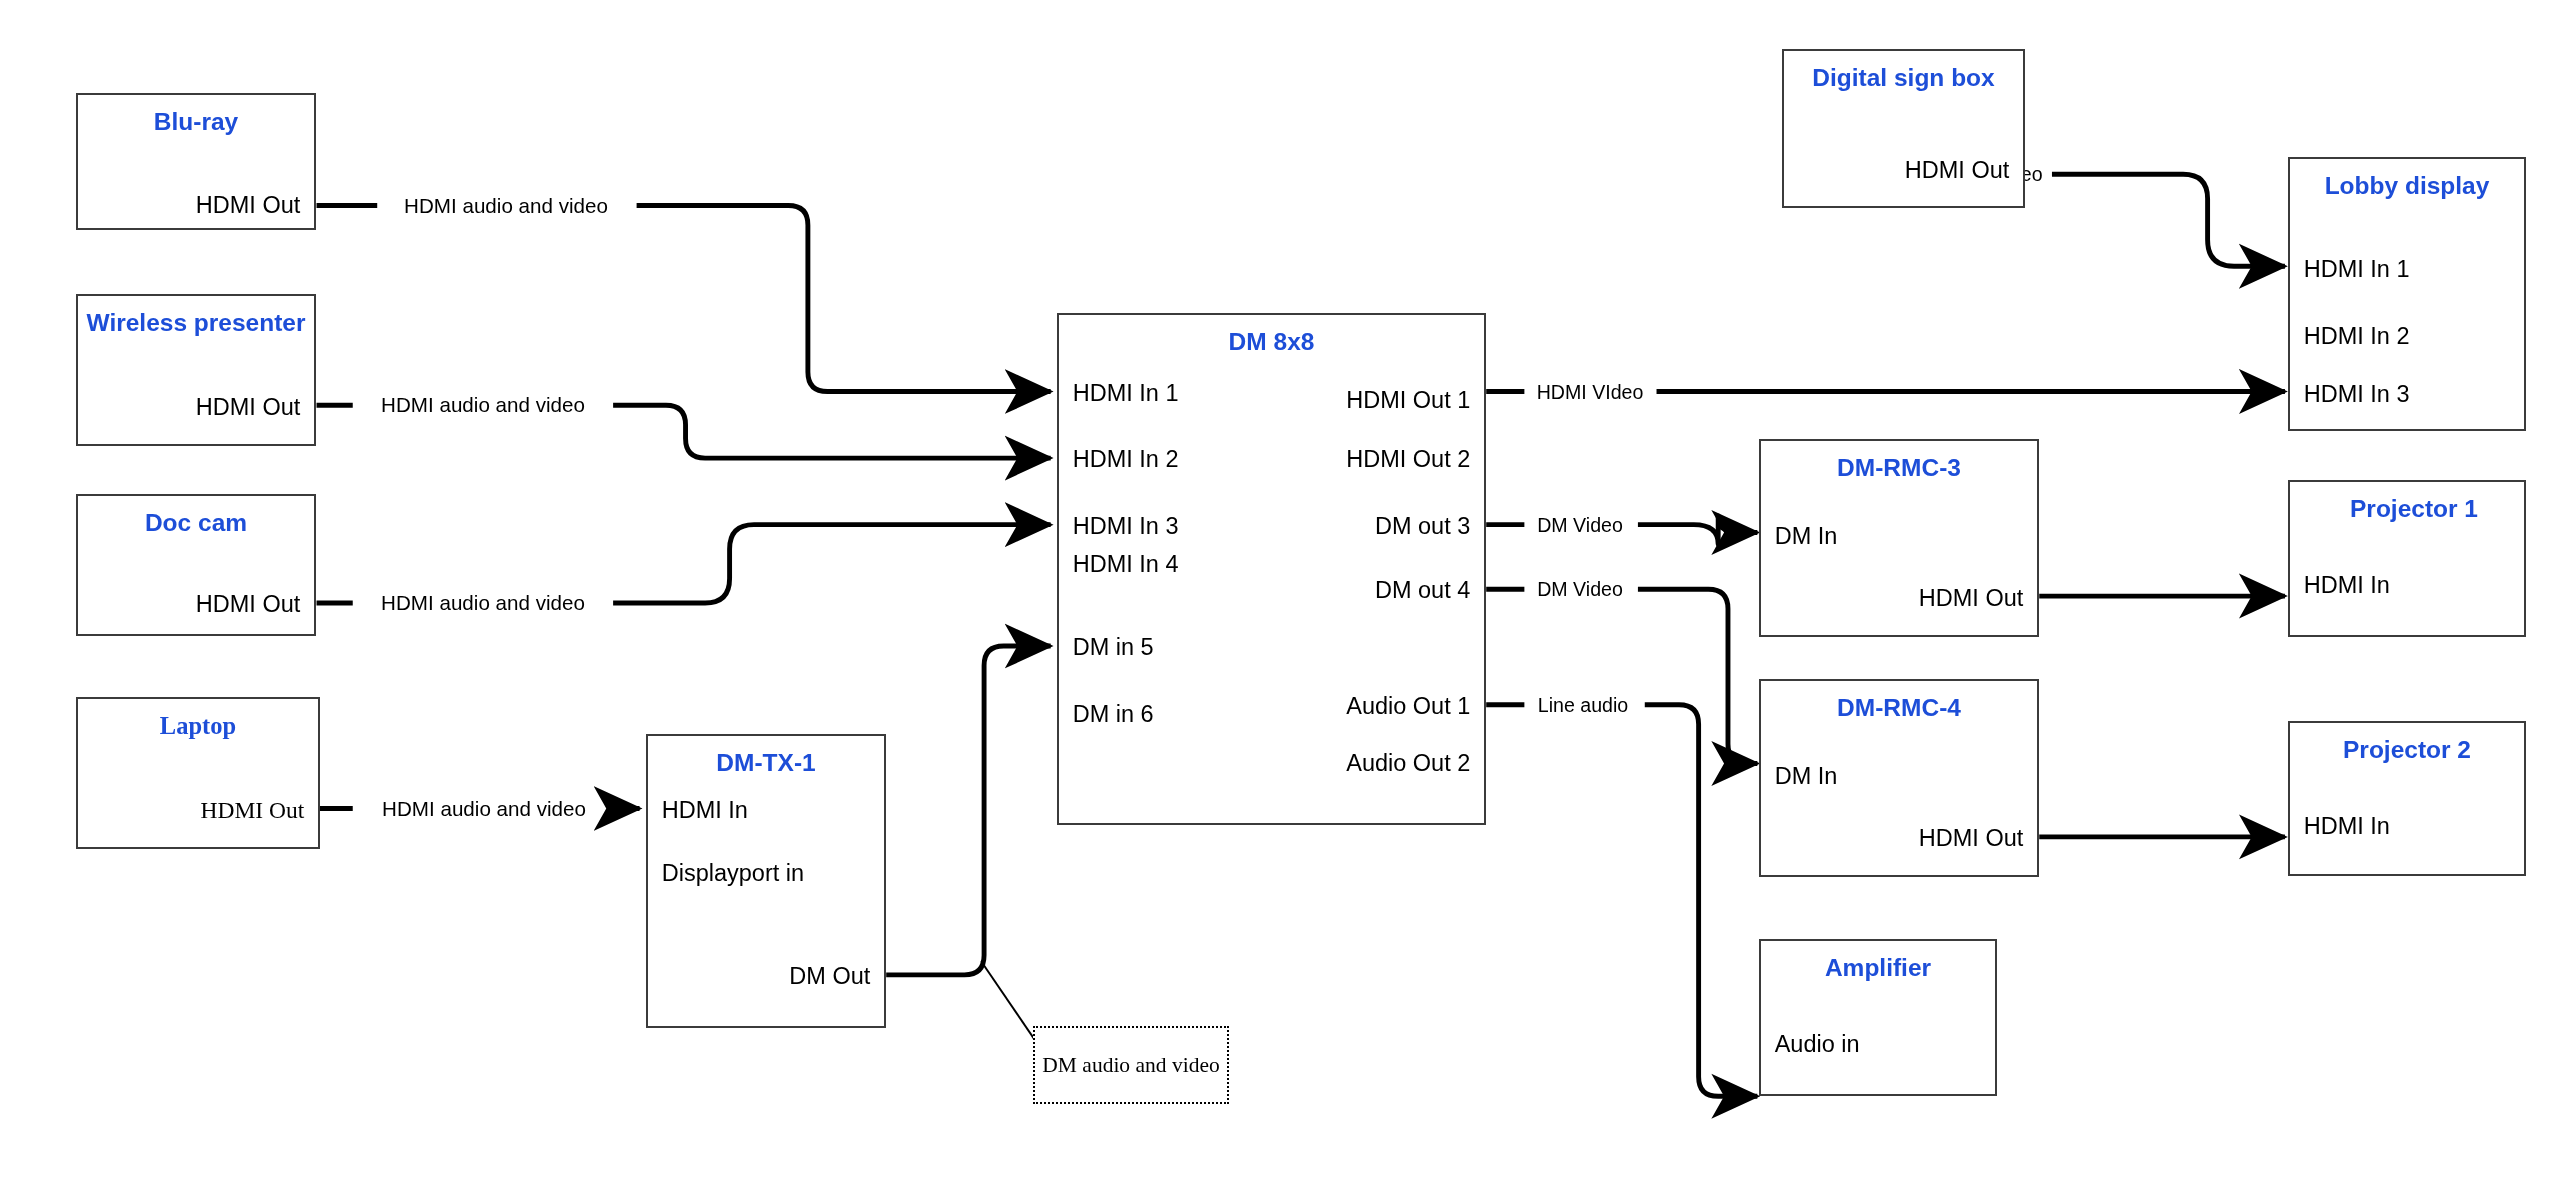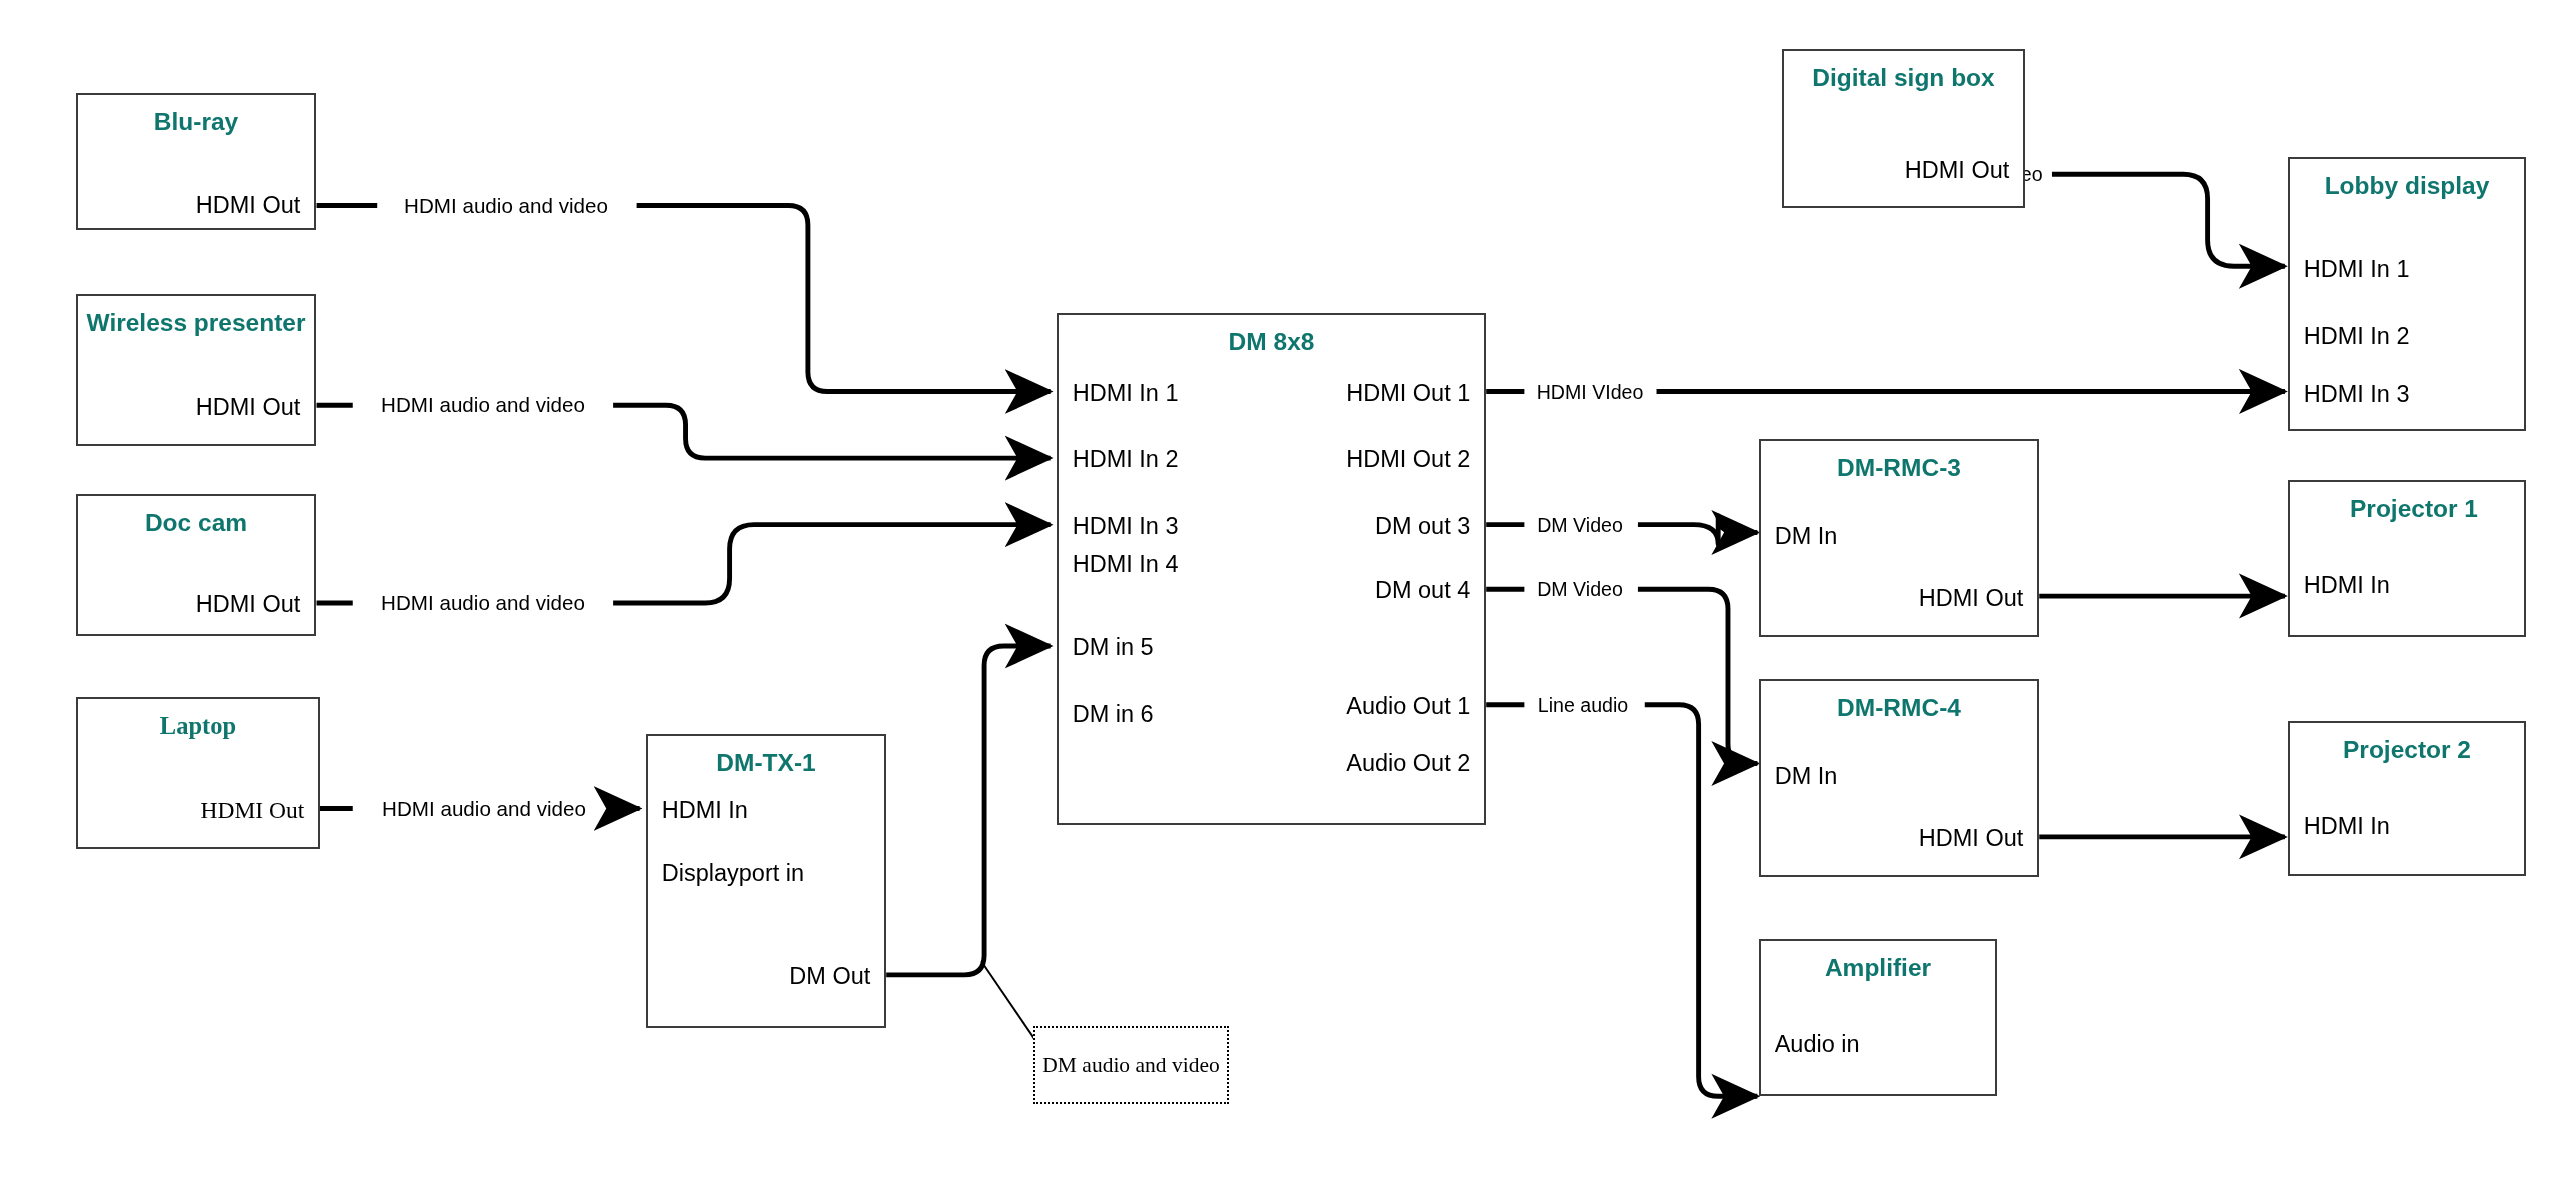--- a/index.html
+++ b/index.html
@@ -4,21 +4,21 @@
 <title>AV Signal Flow Diagram</title>
 <style>
   html,body{margin:0;padding:0;background:#ffffff;}
   body{font-family:"Liberation Sans",sans-serif;color:#000;}
   #canvas{position:relative;width:2576px;height:1201px;background:#fff;overflow:hidden;}
   #wires{position:absolute;left:0;top:0;width:2576px;height:1201px;}
 
   .node{position:absolute;box-sizing:border-box;background:#fff;
         border:2.9px solid #3b3b3b;}
   .node .title{font-weight:bold;text-align:center;font-size:24.5px;line-height:30px;
-        margin-top:11.7px;color:#0f766e;}
+        margin-top:11.7px;color:#1d4ed8;}
   .port{font-size:23.5px;line-height:29px;color:#000;position:absolute;white-space:nowrap;}
   .port.l{left:13.7px;text-align:left;}
   .port.r{right:13.7px;text-align:right;}
 
   .wirelabel{position:absolute;font-size:20.6px;line-height:20.6px;color:#000;
         background:#fff;padding:0 5.9px;white-space:nowrap;transform:translate(-50%,-50%);}
   .wirelabel.sm{font-size:19.6px;}
 
   .callout{position:absolute;box-sizing:border-box;border:2px dotted #000;
         background:#fff;font-size:21.5px;line-height:26.4px;text-align:center;
@@ -105,21 +105,21 @@
   </div>
 
   <div class="node" style="left:1057px;top:313px;width:429px;height:512px;">
     <div class="title">DM 8x8</div>
     <div class="port l" style="top:64px;">HDMI In 1</div>
     <div class="port l" style="top:130px;">HDMI In 2</div>
     <div class="port l" style="top:197px;">HDMI In 3</div>
     <div class="port l" style="top:235px;">HDMI In 4</div>
     <div class="port l" style="top:318px;">DM in 5</div>
     <div class="port l" style="top:385px;">DM in 6</div>
-    <div class="port r" style="top:64px;">HDMI Out 1</div>
+    <div class="port r" style="top:71px;">HDMI Out 1</div>
     <div class="port r" style="top:130px;">HDMI Out 2</div>
     <div class="port r" style="top:197px;">DM out 3</div>
     <div class="port r" style="top:261px;">DM out 4</div>
     <div class="port r" style="top:377px;">Audio Out 1</div>
     <div class="port r" style="top:434px;">Audio Out 2</div>
   </div>
 
   <div class="node" style="left:1782px;top:49px;width:243px;height:159px;">
     <div class="title">Digital sign box</div>
     <div class="port r" style="top:105px;">HDMI Out</div>

